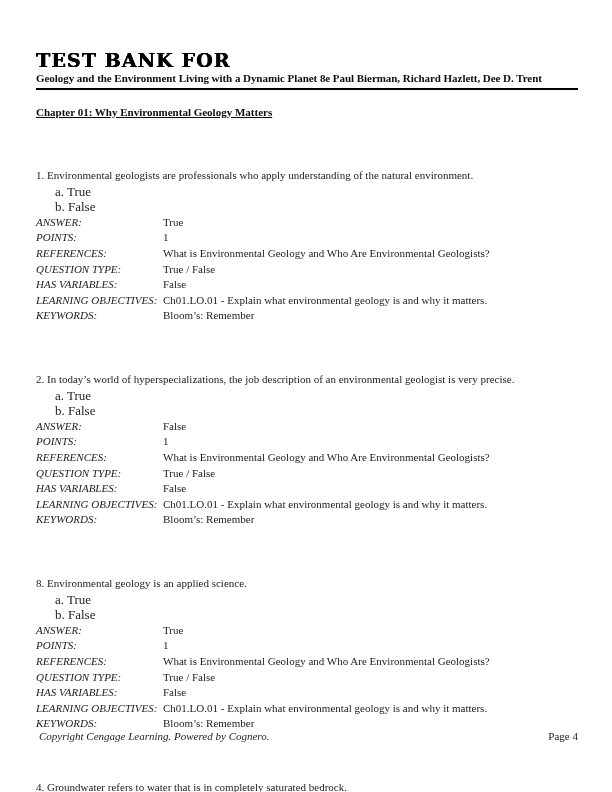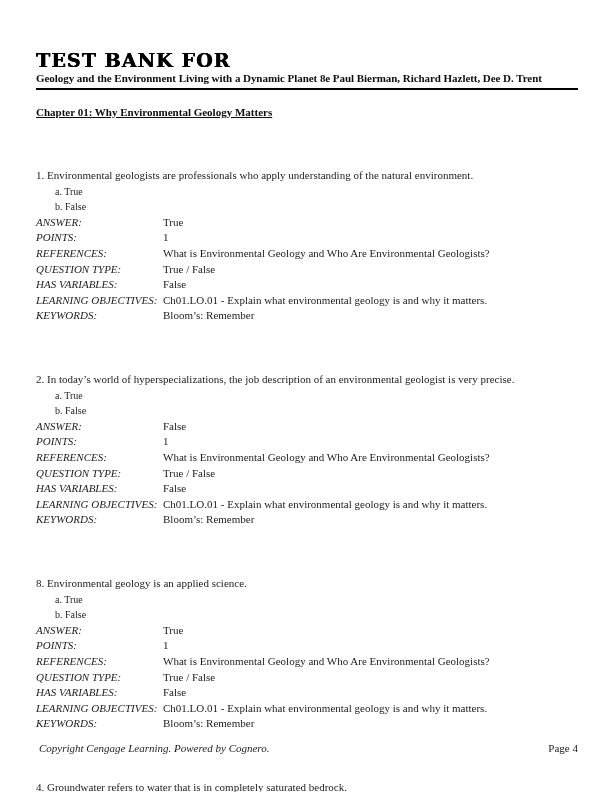--- a/index.html
+++ b/index.html
@@ -57,21 +57,21 @@
     color: #0d0d0d;
   }
   .question { margin-bottom: 14px; }
   .question-text {
     font-size: 11px;
     line-height: 15.6px;
     white-space: nowrap;
     margin-top: 48px;
   }
   .option {
-    font-size: 10px;
+    font-size: 13px;
     line-height: 15.6px;
     padding-left: 19px;
   }
   .meta-row {
     display: flex;
     font-size: 11px;
     line-height: 15.6px;
     white-space: nowrap;
   }
   .meta-label {
@@ -84,21 +84,20 @@
     position: absolute;
     left: 0; right: 0;
     top: 729px;
     display: flex;
     justify-content: space-between;
     align-items: baseline;
     padding: 0 34px 0 39px;
     font-size: 11px;
     line-height: 15px;
     color: #1c1c1c;
-    margin-top: 12px;
   }
   .footer-copyright { font-style: italic; }
 </style>
 </head>
 <body>
 
 <div class="page">
 
   <header>
     <div class="doc-title">TEST BANK FOR</div>

